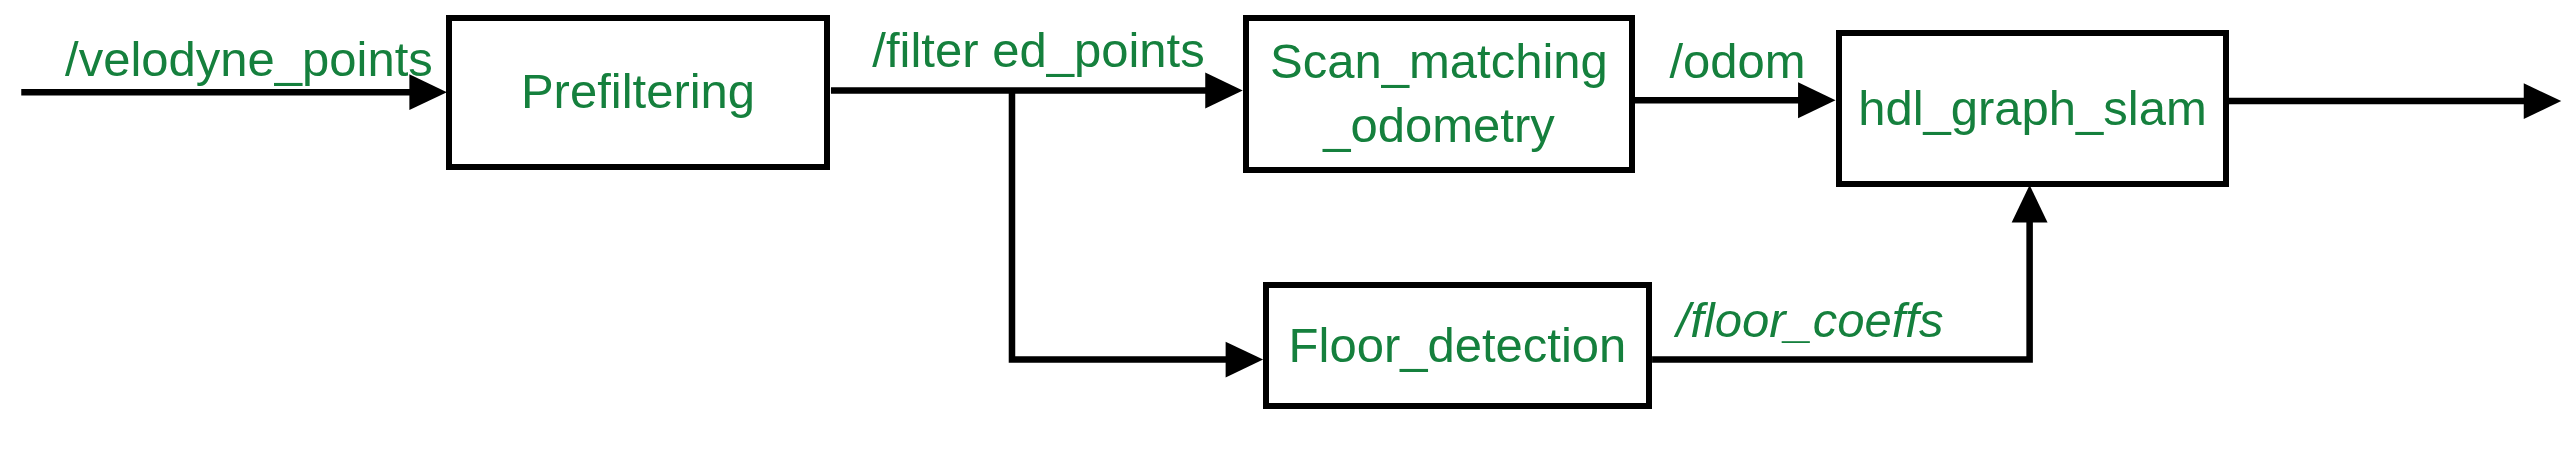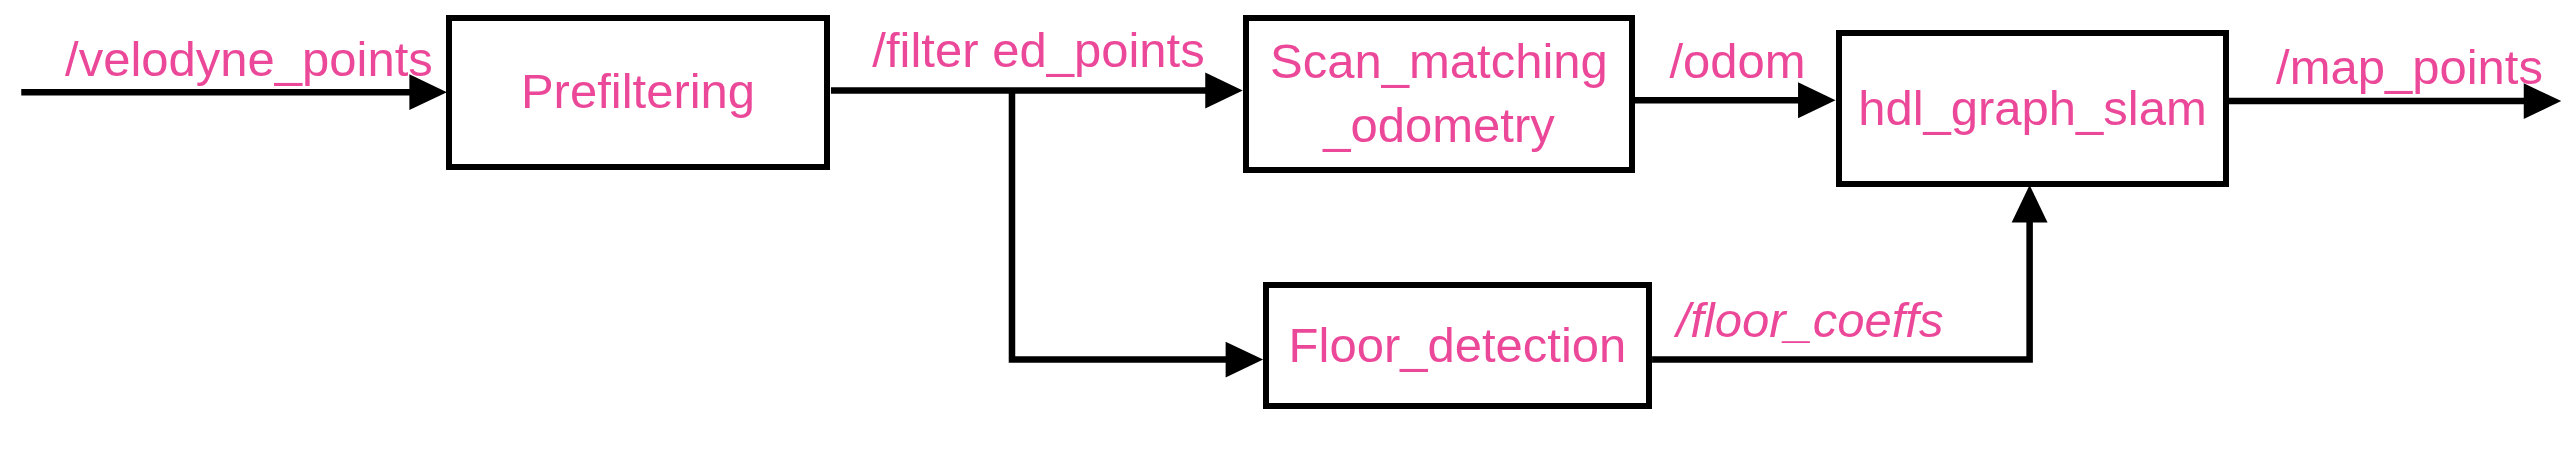--- a/index.html
+++ b/index.html
@@ -2,21 +2,21 @@
 <html style="font-size:13px"><head>
 <meta charset="utf-8">
 <style>
   html, body { margin: 0; padding: 0; background: #ffffff; }
   .diagram {
     position: relative;
     width: 2576px;
     height: 455px;
     background: #ffffff;
     font-family: "Liberation Sans", sans-serif;
-    color: #ec4899;
+    color: #15803d;
     overflow: hidden;
   }
   .wires {
     position: absolute;
     left: 0; top: 0;
     width: 2576px; height: 455px;
   }
   .node {
     position: absolute;
     box-sizing: border-box;
@@ -104,18 +104,17 @@
   <div class="node node-floor">
     <span>Floor_detection</span>
   </div>
 
   <div class="edge-label lbl-velodyne">/velodyne_points</div>
 
   <div class="edge-label lbl-filtered">/filter ed_points</div>
 
   <div class="edge-label lbl-odom">/odom</div>
 
-  <div class="edge-label lbl-map">/map_points</div>
 
   <div class="edge-label lbl-floor">/floor_coeffs</div>
 
 </div>
 
 
 </body></html>

